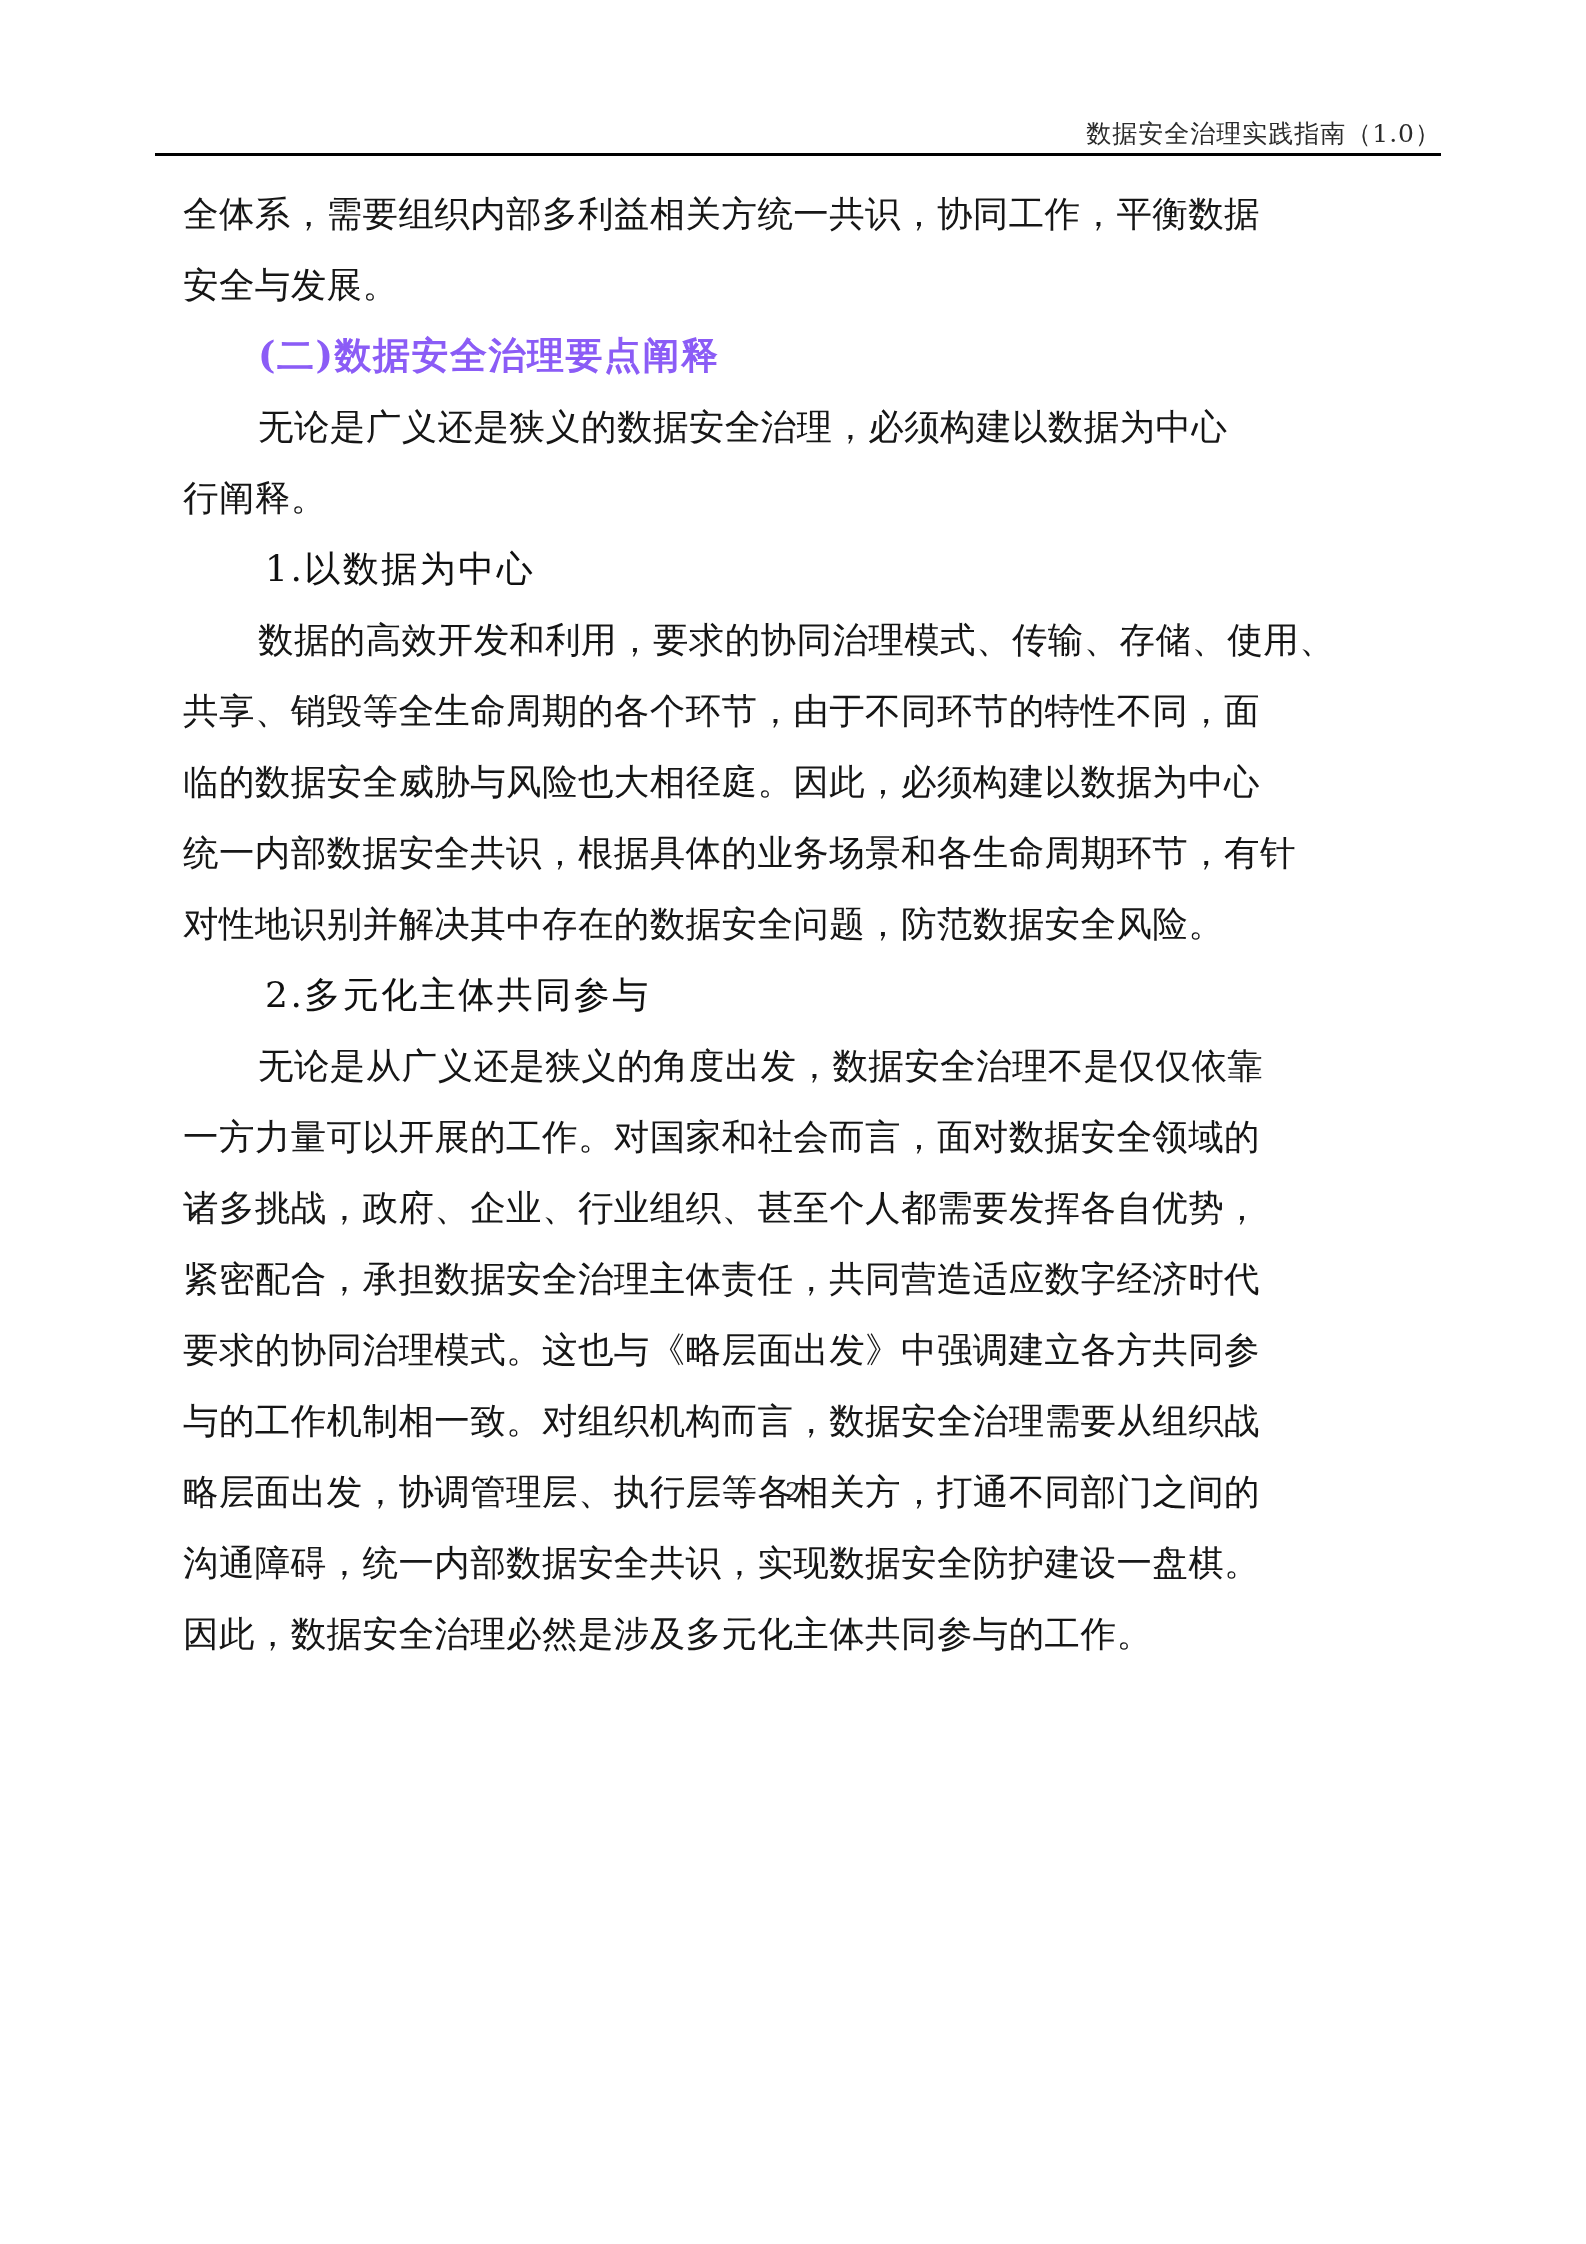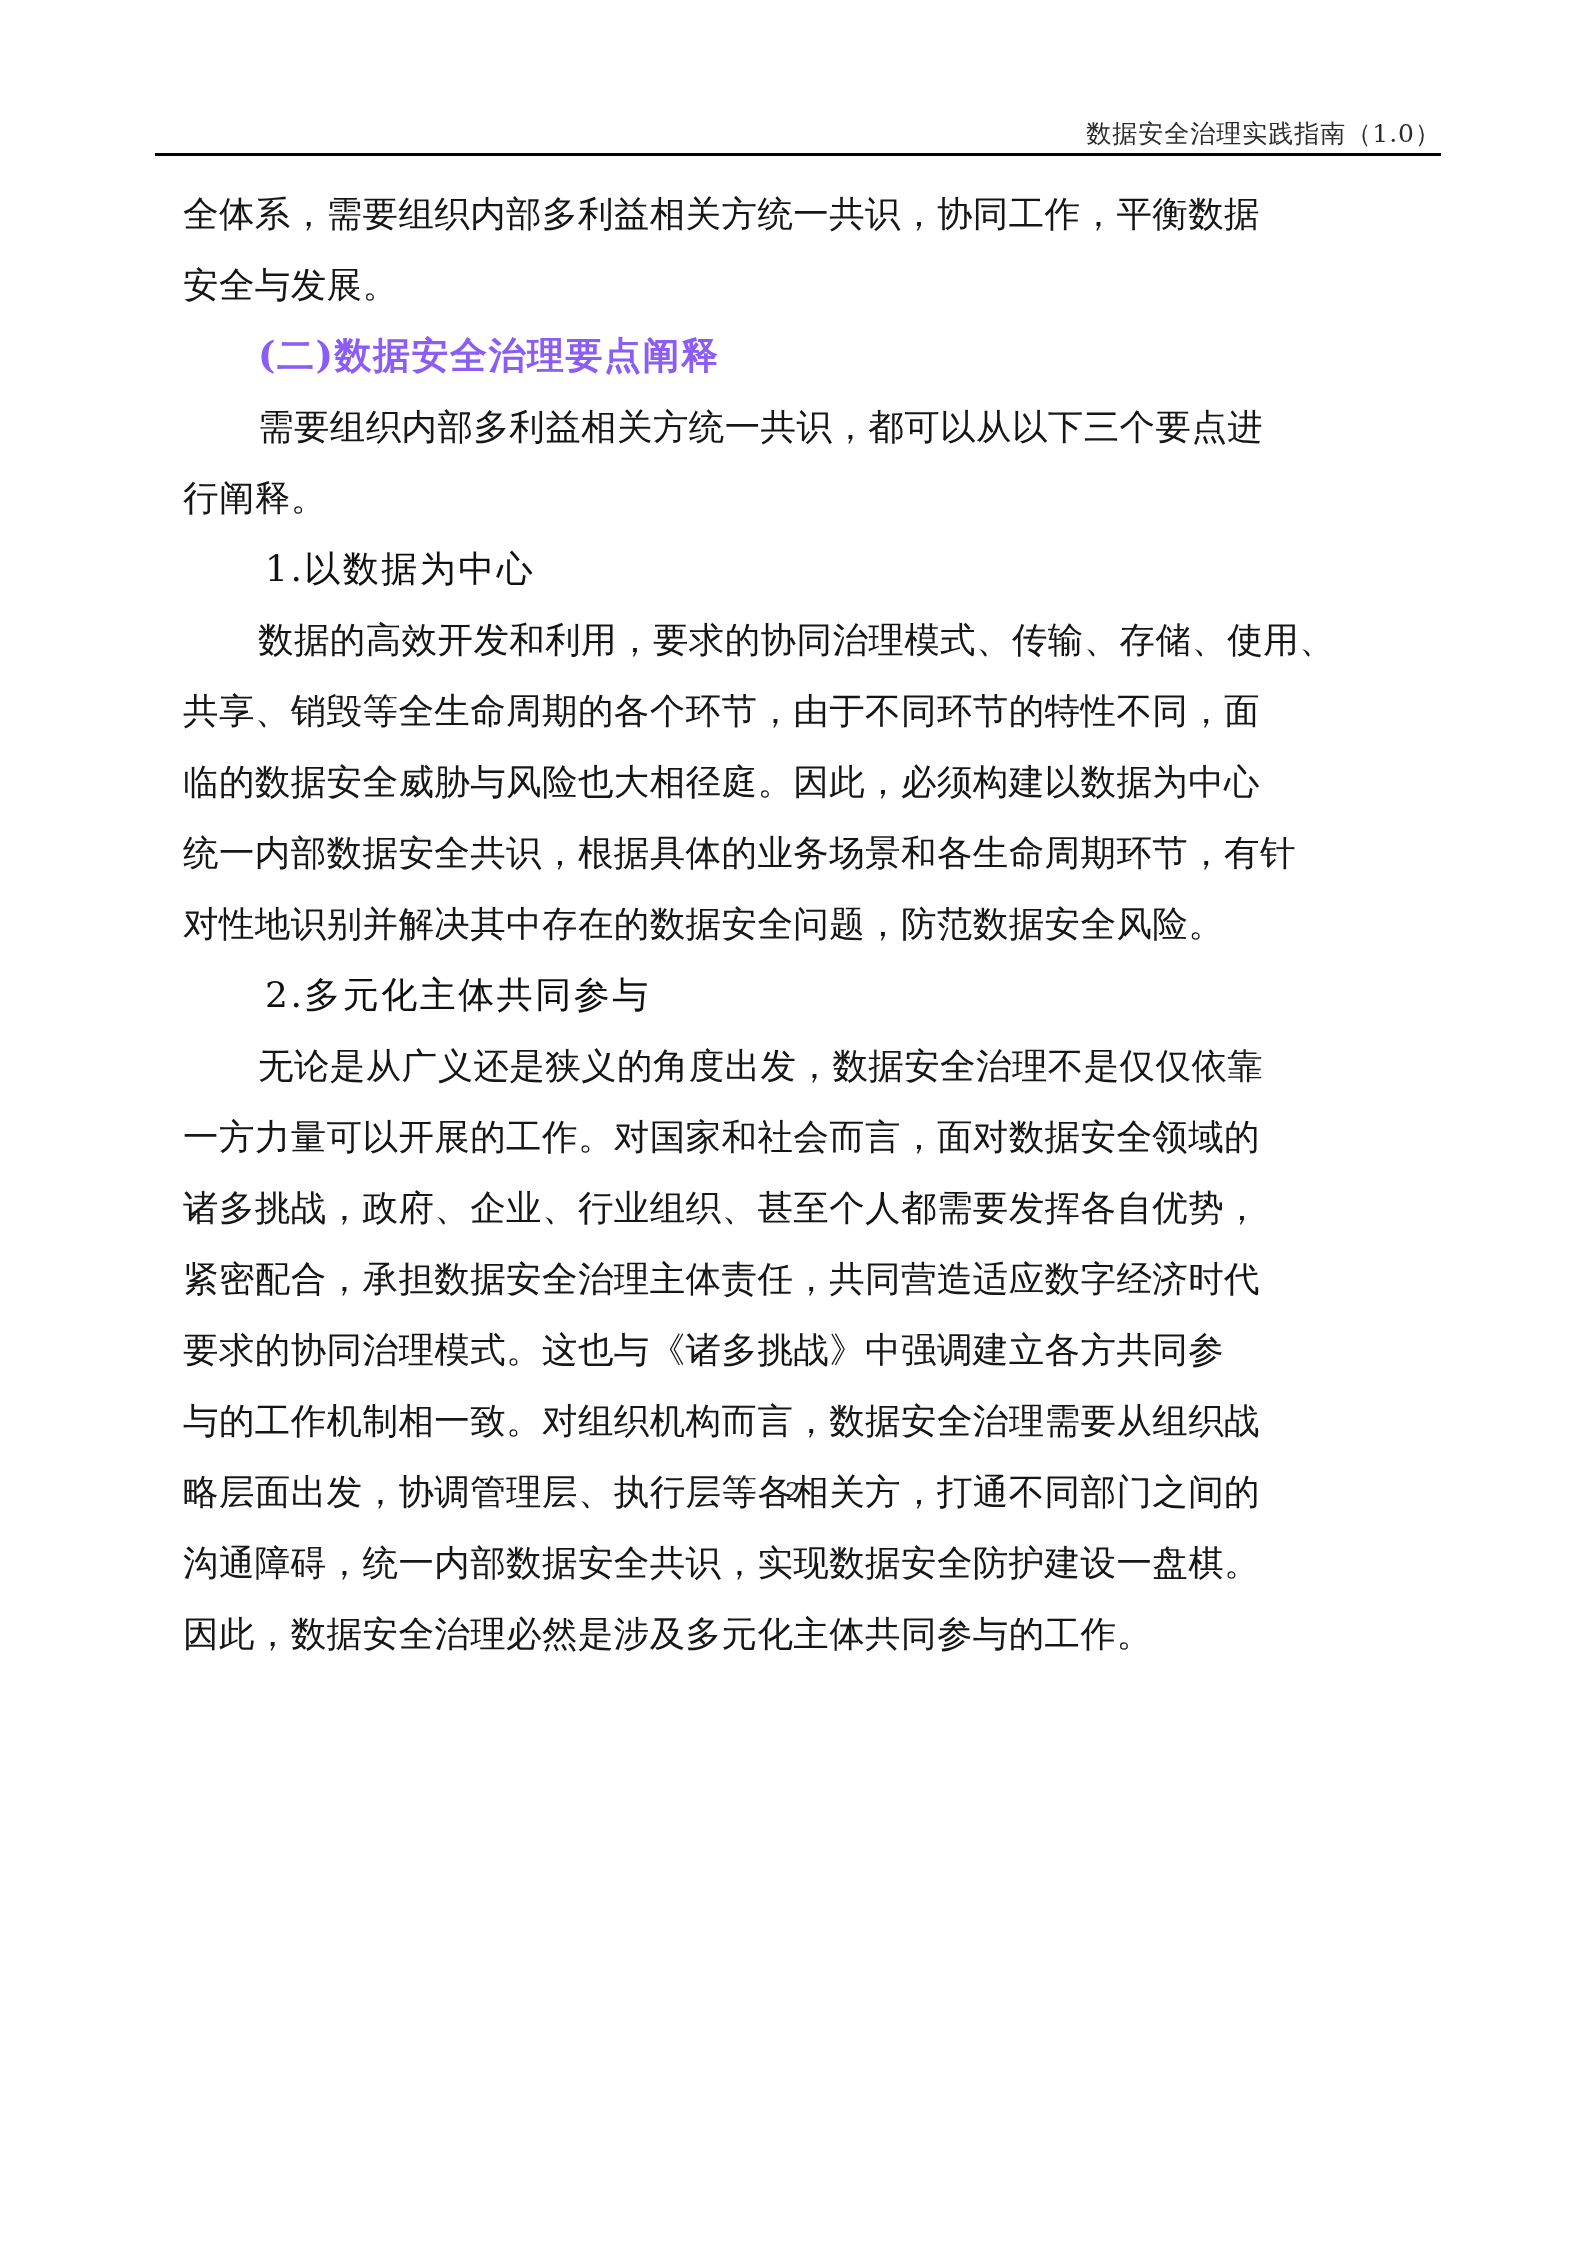--- a/index.html
+++ b/index.html
@@ -127,42 +127,42 @@
     <div class="para">
       <span class="line just">
         <span>全体系，需要组织内部多利益相关方统一共识，协同工作，平衡数据</span>
       </span>
       <span class="line">安全与发展。</span>
     </div>
 
     <div class="heading-1">(二)数据安全治理要点阐释</div>
 
     <div class="para">
-      <span class="line indent">需要组织内部多利益相关方统一共识，都可以从以下三个要点进</span>
+      <span class="line indent">无论是广义还是狭义的数据安全治理，必须构建以数据为中心</span>
       <span class="line">行阐释。</span>
     </div>
 
     <div class="heading-2">1.以数据为中心</div>
 
     <div class="para">
       <span class="line indent">数据的高效开发和利用，要求的协同治理模式、传输、存储、使用、</span>
       <span class="line">共享、销毁等全生命周期的各个环节，由于不同环节的特性不同，面</span>
       <span class="line">临的数据安全威胁与风险也大相径庭。因此，必须构建以数据为中心</span>
       <span class="line">统一内部数据安全共识，根据具体的业务场景和各生命周期环节，有针</span>
       <span class="line">对性地识别并解决其中存在的数据安全问题，防范数据安全风险。</span>
     </div>
 
     <div class="heading-2">2.多元化主体共同参与</div>
 
     <div class="para">
       <span class="line indent">无论是从广义还是狭义的角度出发，数据安全治理不是仅仅依靠</span>
       <span class="line">一方力量可以开展的工作。对国家和社会而言，面对数据安全领域的</span>
       <span class="line">诸多挑战，政府、企业、行业组织、甚至个人都需要发挥各自优势，</span>
       <span class="line">紧密配合，承担数据安全治理主体责任，共同营造适应数字经济时代</span>
-      <span class="line">要求的协同治理模式。这也与《诸多挑战》中强调建立各方共同参</span>
+      <span class="line">要求的协同治理模式。这也与《略层面出发》中强调建立各方共同参</span>
       <span class="line">与的工作机制相一致。对组织机构而言，数据安全治理需要从组织战</span>
       <span class="line">略层面出发，协调管理层、执行层等各相关方，打通不同部门之间的</span>
       <span class="line">沟通障碍，统一内部数据安全共识，实现数据安全防护建设一盘棋。</span>
       <span class="line">因此，数据安全治理必然是涉及多元化主体共同参与的工作。</span>
     </div>
 
   </div>
 
   <div class="footer">
     <span class="page-number">2</span>

